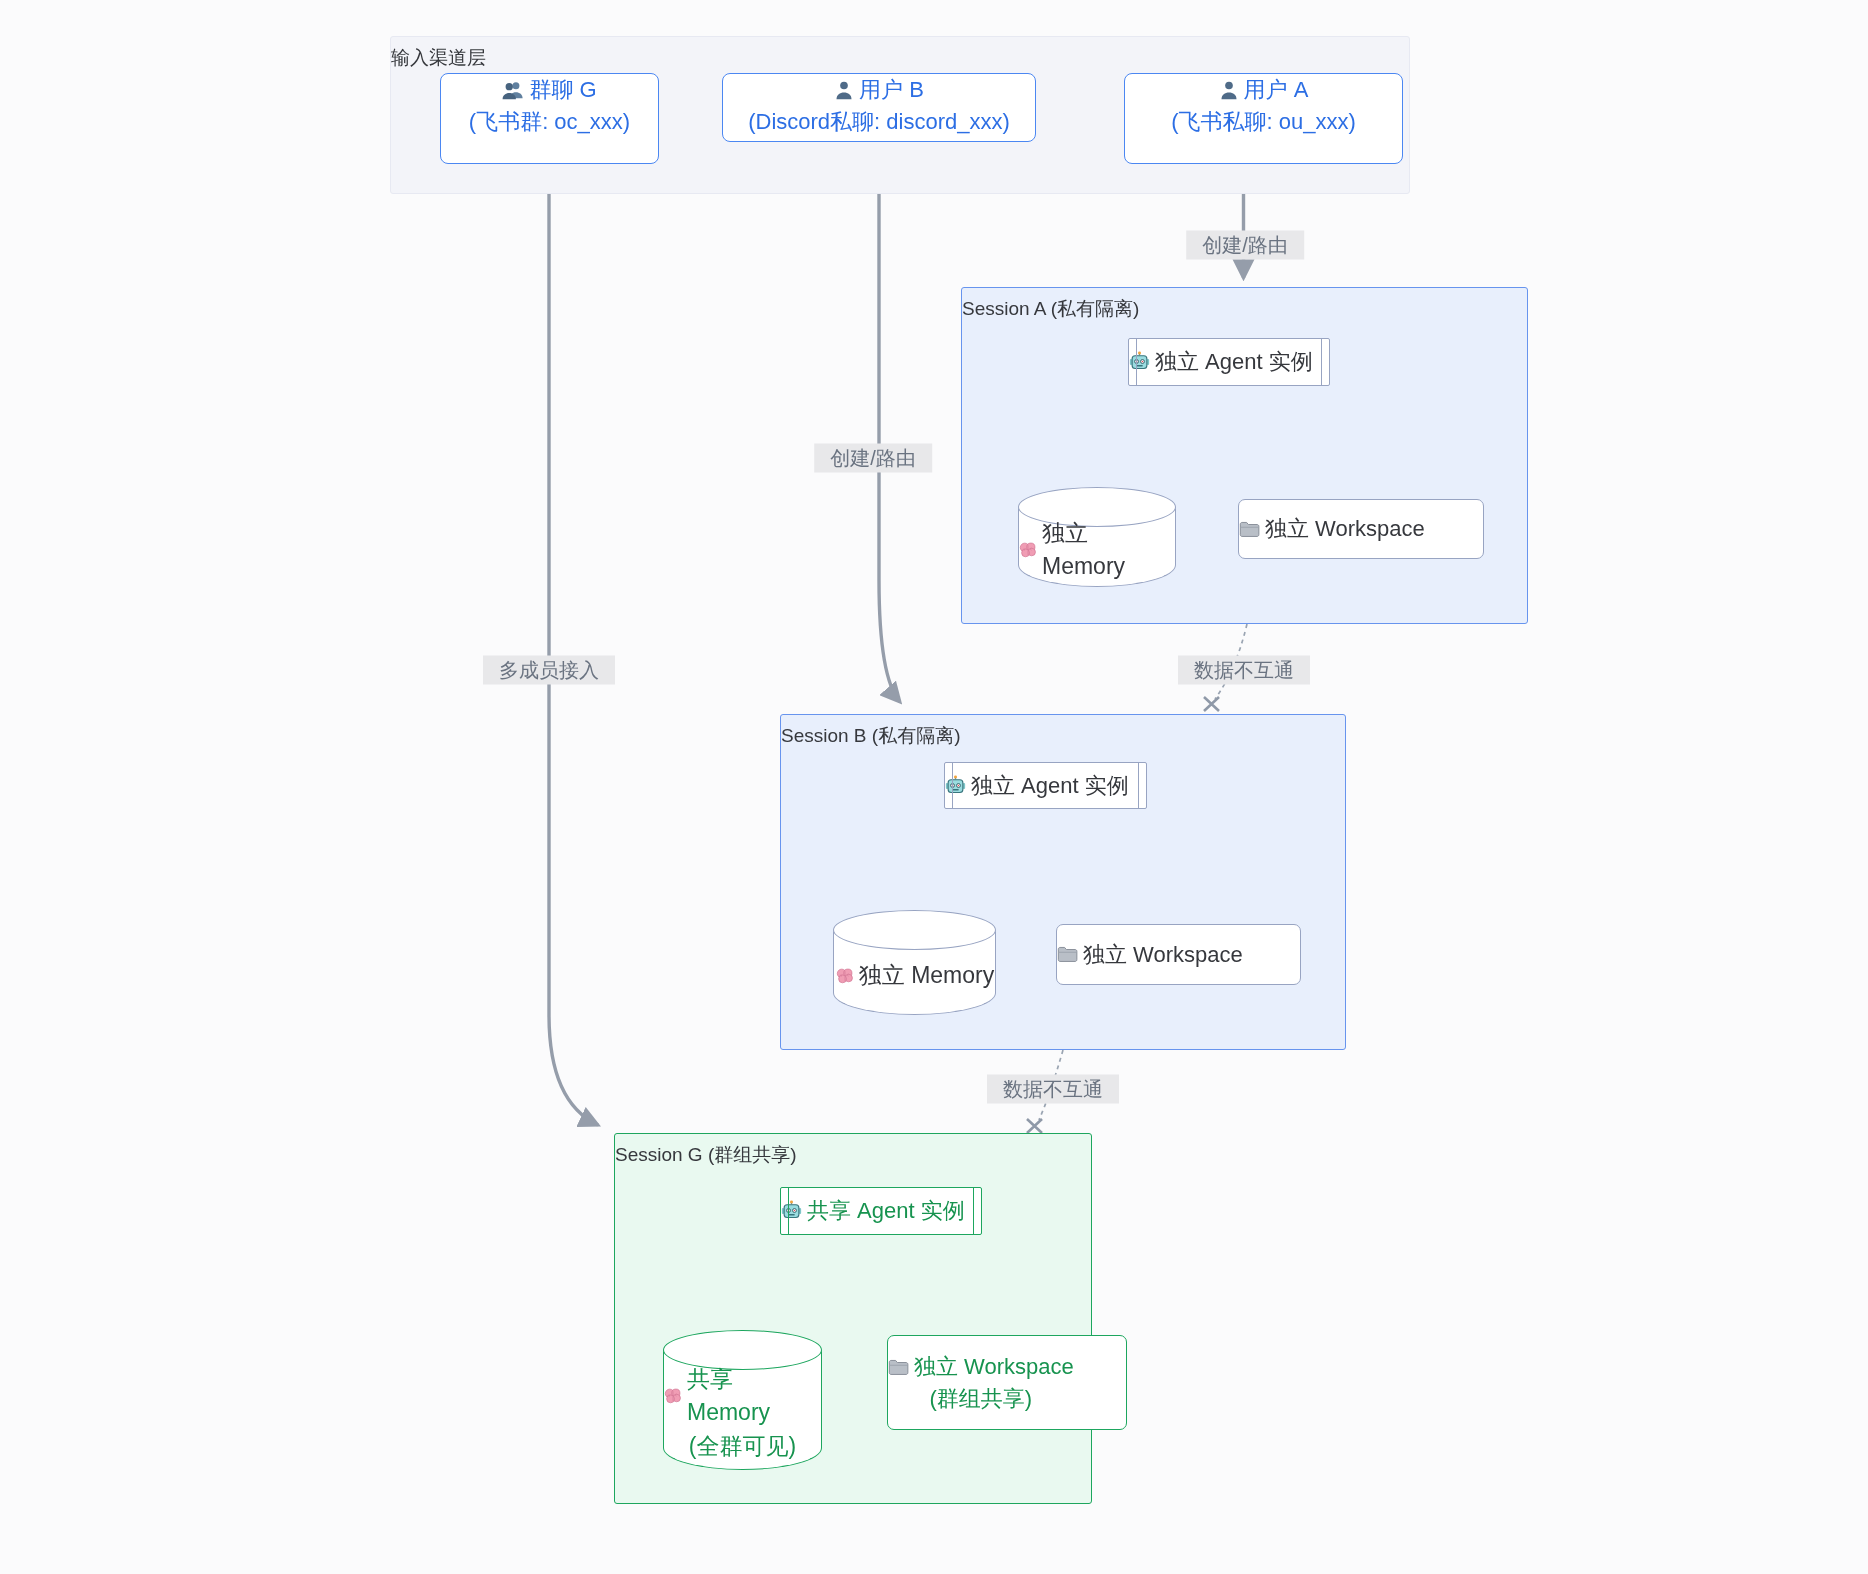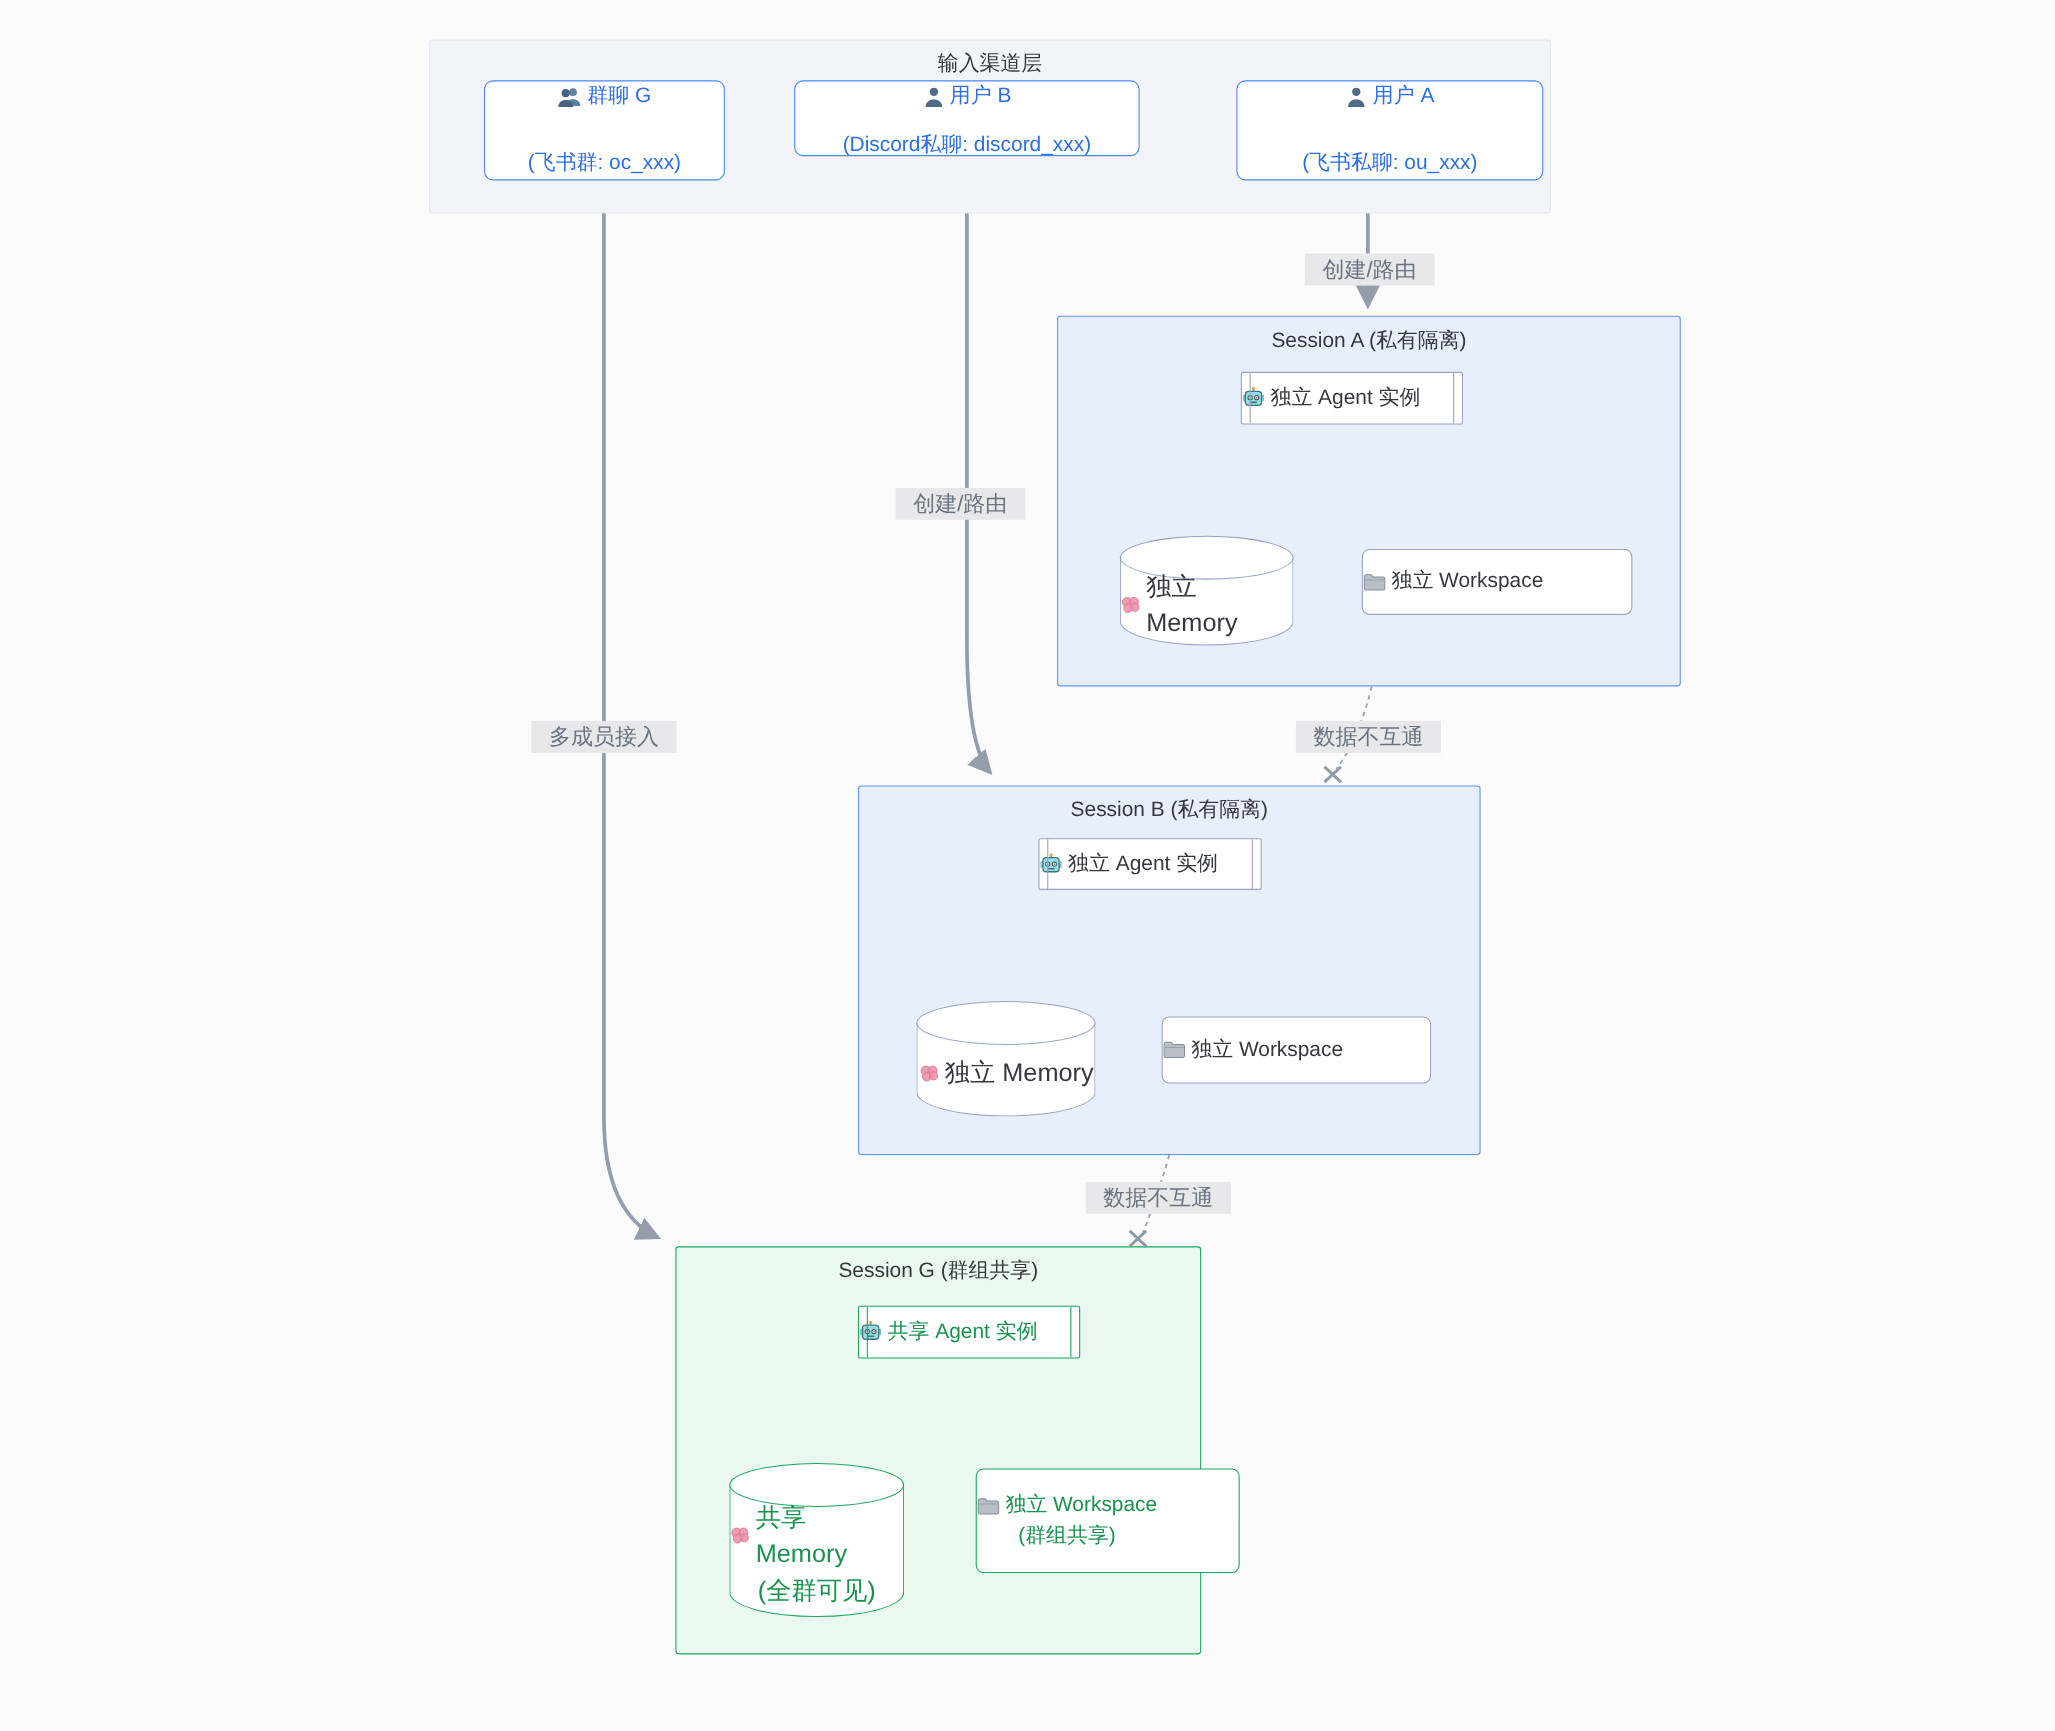--- a/index.html
+++ b/index.html
@@ -17,28 +17,28 @@
     --label-bg:#e8e8ea;
     --text:#36383d;
   }
   *{box-sizing:border-box;margin:0;padding:0;}
   html,body{background:#fbfbfc;}
   body{font-family:"Liberation Sans","DejaVu Sans",sans-serif;}
   .canvas{position:relative;width:1868px;height:1574px;background:#fbfbfc;overflow:hidden;}
   .edges{position:absolute;left:0;top:0;width:1868px;height:1574px;z-index:1;}
 
   .subgraph{position:absolute;border-radius:3px;z-index:2;}
-  .subgraph-title{position:absolute;top:8px;left:0;right:0;text-align:center;
+  .subgraph-title{position:absolute;top:8px;left:0;right:0;text-align:left;
     font-size:19px;color:var(--text);z-index:3;}
   .input-layer{background:#f3f4f9;border:1px solid #e7e9f2;}
   .session-blue{background:var(--session-blue-bg);border:1.3px solid var(--session-blue-border);}
   .session-green{background:var(--session-green-bg);border:1.3px solid var(--session-green-border);}
 
-  .node{position:absolute;background:#fff;display:flex;align-items:center;justify-content:space-between;
-    font-size:19px;color:var(--text);z-index:4;line-height:1.45;gap:16px;}
+  .node{position:absolute;background:#fff;display:flex;align-items:center;justify-content:flex-start;
+    font-size:22px;color:var(--text);z-index:4;line-height:1.45;}
   .channel{border:1.7px solid var(--channel-border);border-radius:8px;color:var(--channel-text);
     flex-direction:column;}
   .channel .row{display:flex;align-items:center;gap:5px;}
   .rect{border:1.4px solid var(--node-border);border-radius:7px;}
   .subroutine{border:1.4px solid var(--node-border);border-radius:2px;}
   .subroutine::before,.subroutine::after{content:"";position:absolute;top:0;bottom:0;width:0;
     border-left:1.4px solid var(--node-border);}
   .subroutine::before{left:7px;}
   .subroutine::after{right:7px;}
   .node .row{display:flex;align-items:center;gap:5px;}

